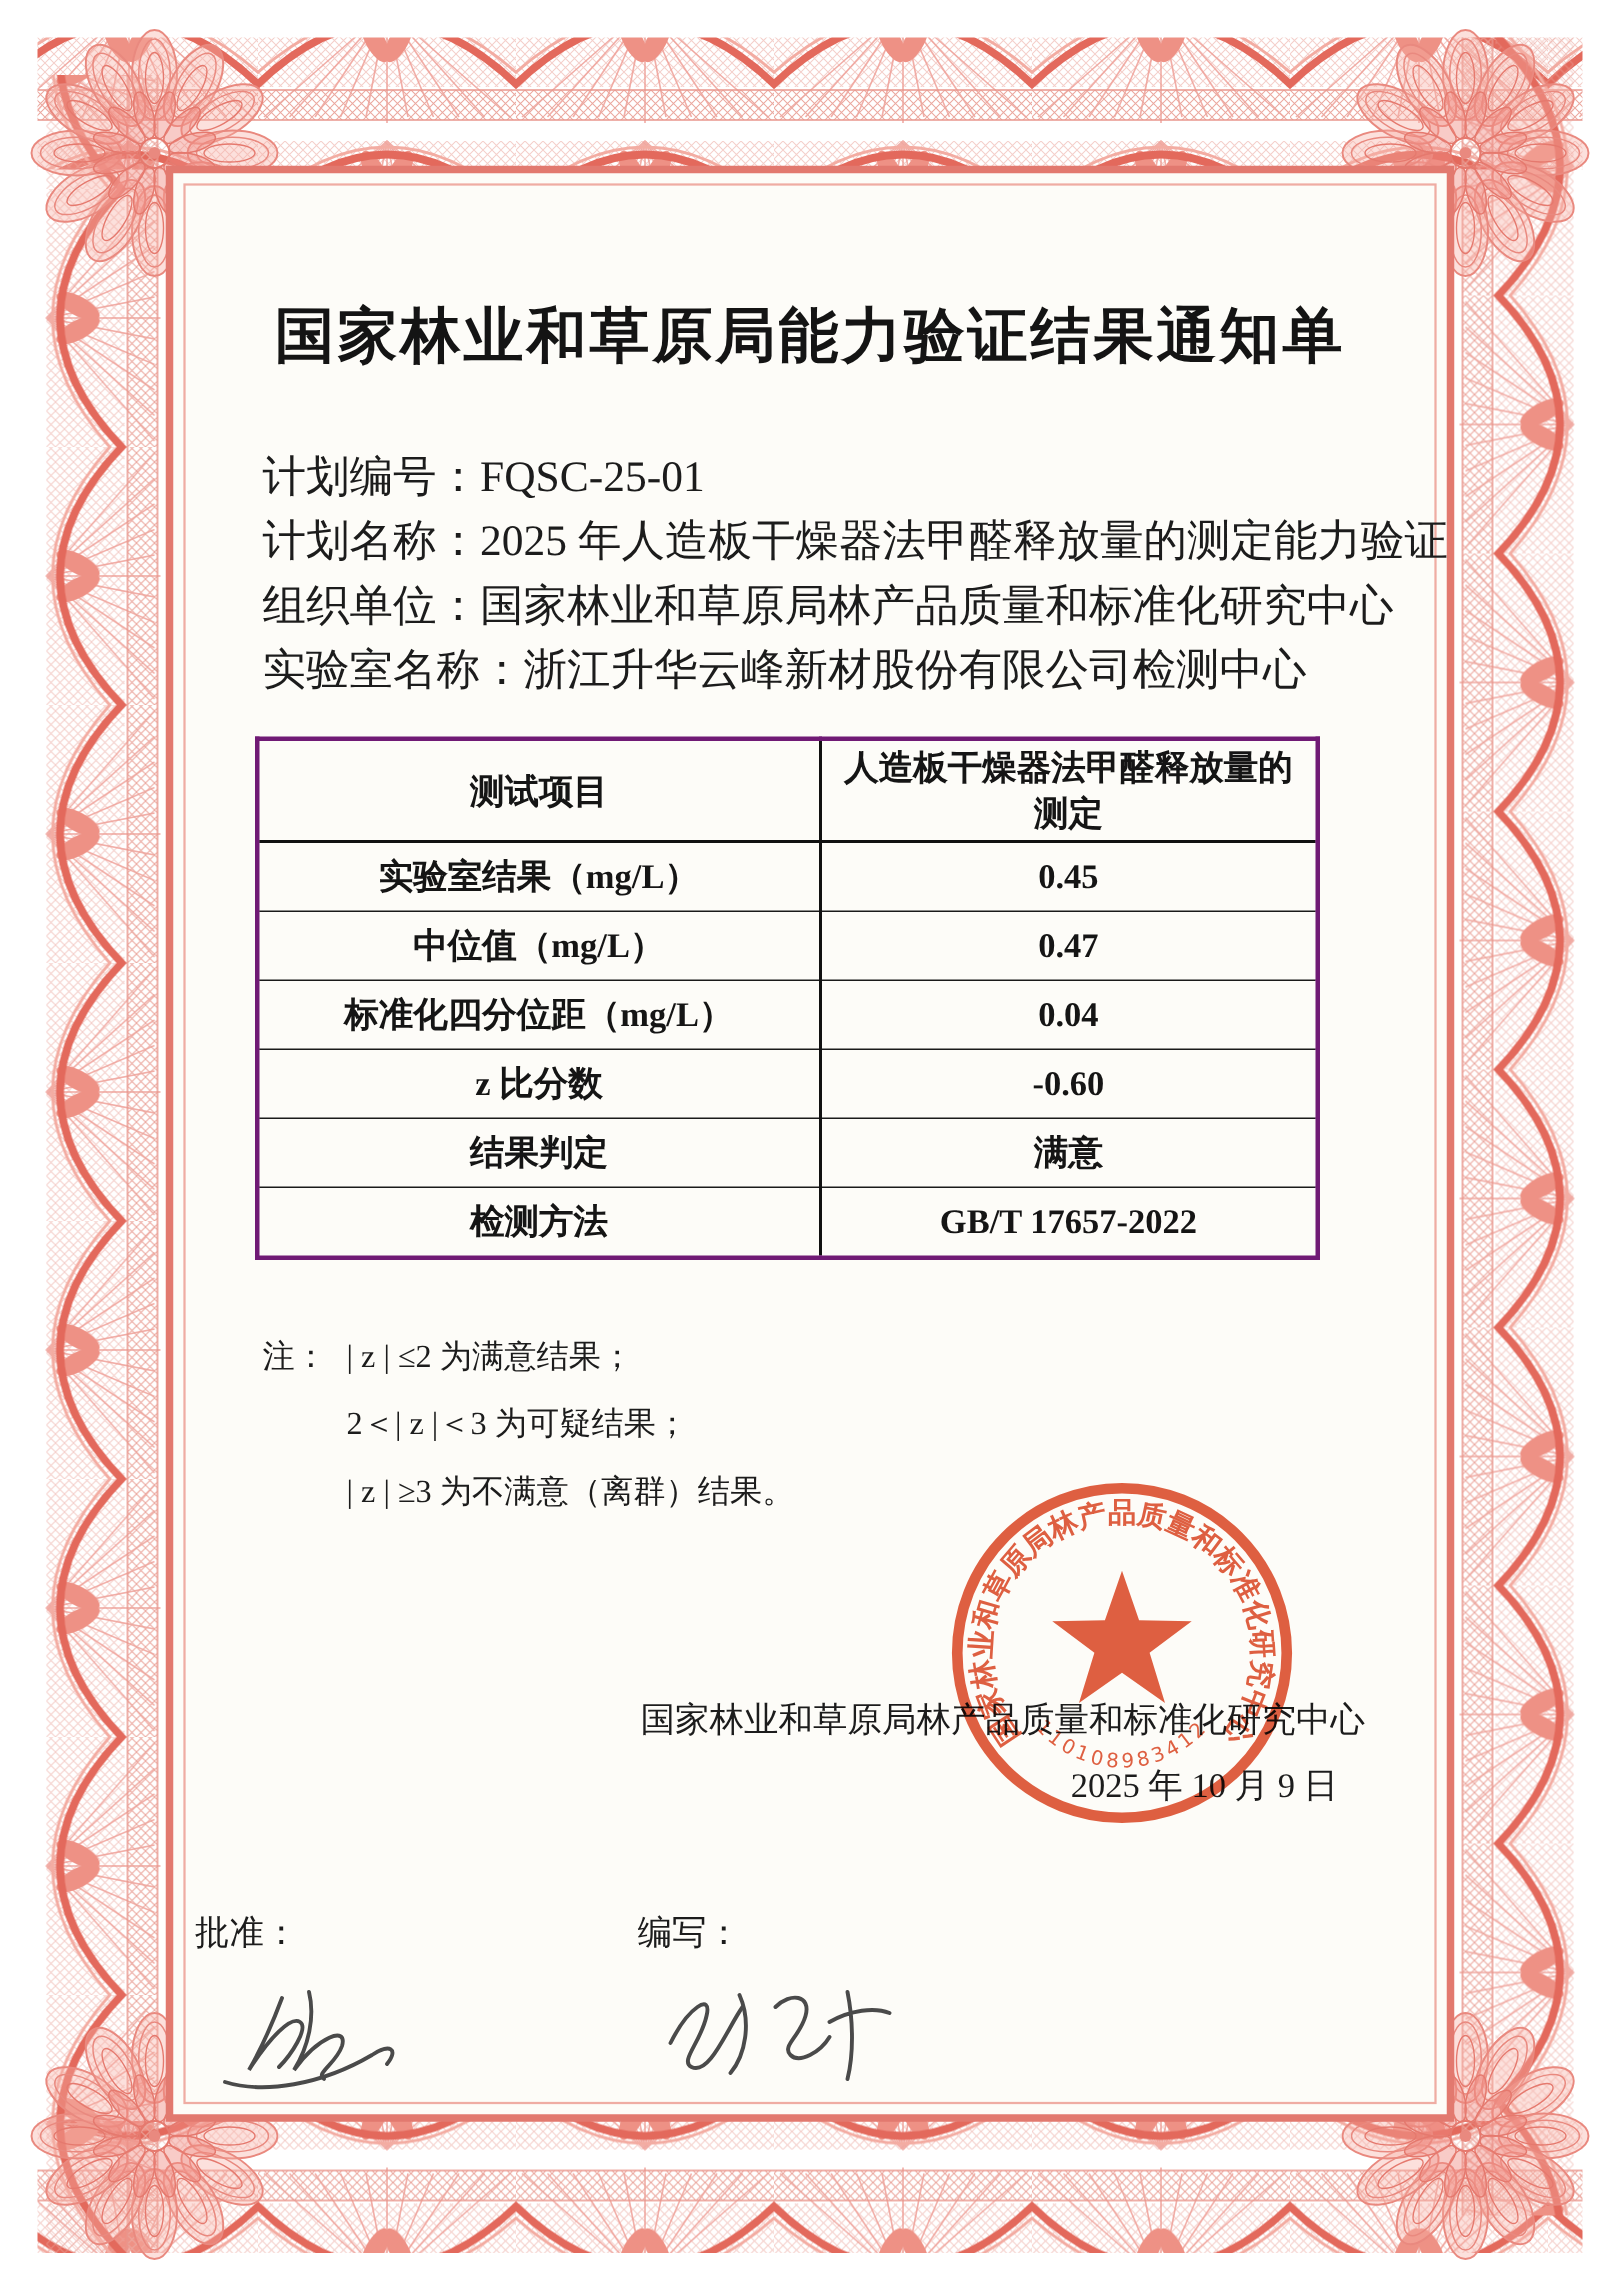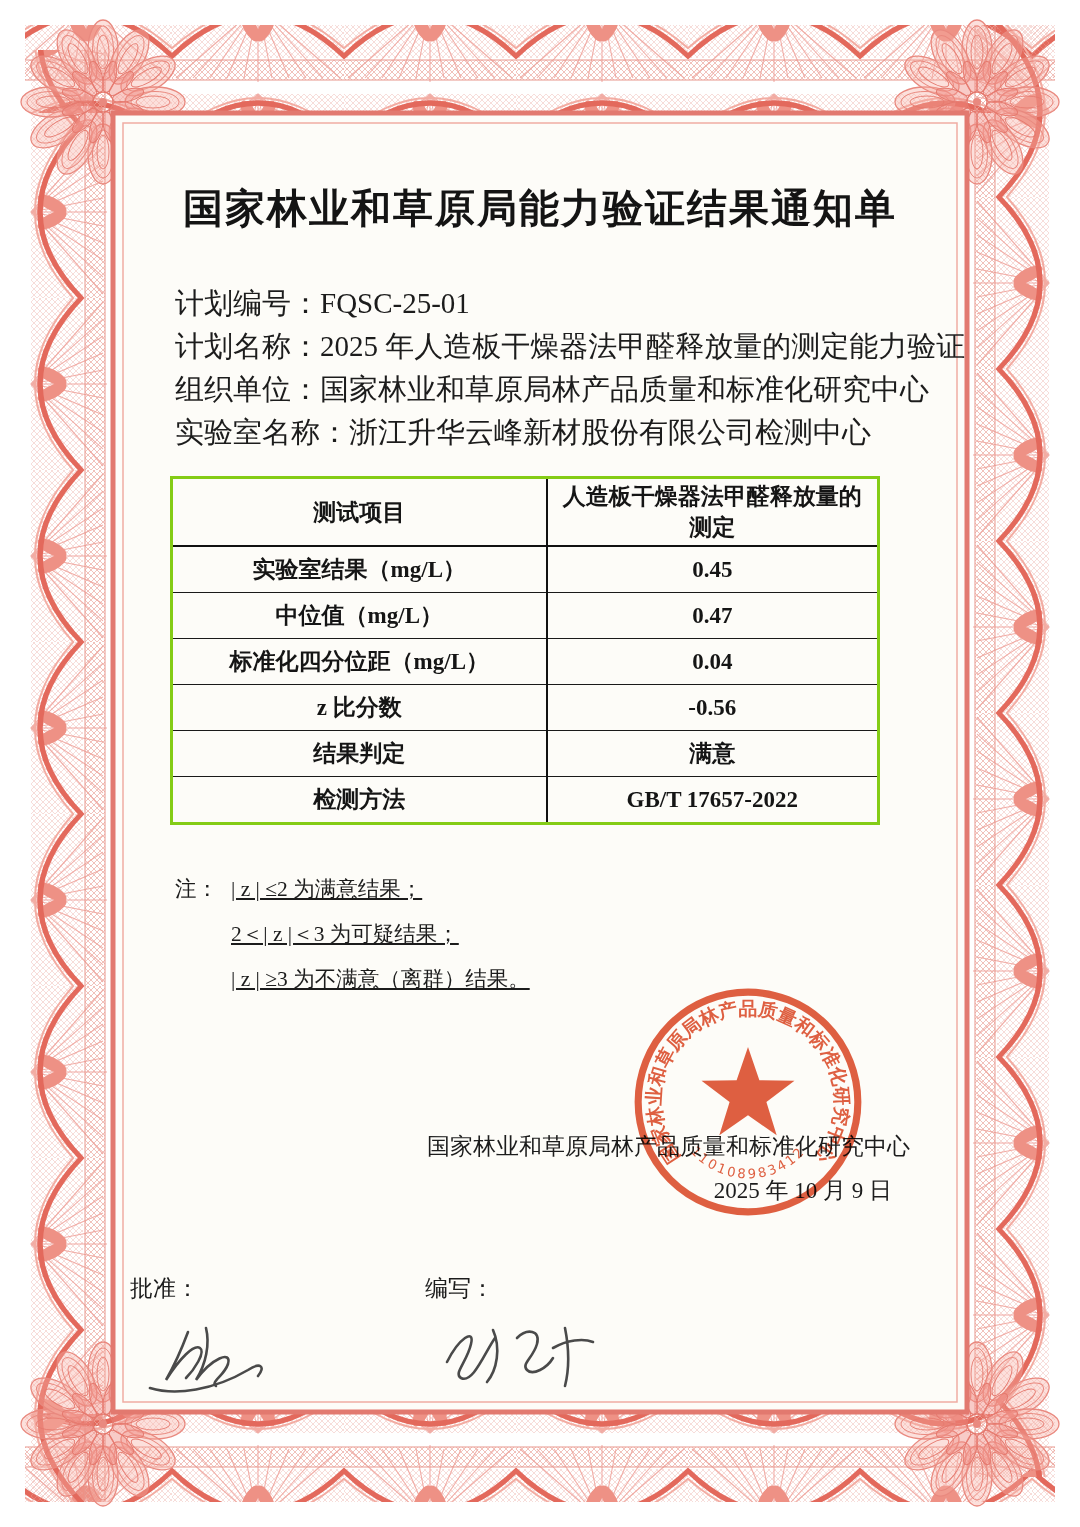--- a/index.html
+++ b/index.html
@@ -1,35 +1,35 @@
 <!DOCTYPE html>
 <html><head>
 <meta charset="utf-8">
 <style>
   html,body{margin:0;padding:0;background:#ffffff;}
   body{width:1080px;height:1527px;position:relative;overflow:hidden;
        font-family:"Liberation Serif","DejaVu Serif",serif;color:#1c1c1c;}
   .border-svg{position:absolute;left:0;top:0;z-index:0;}
   .content{position:absolute;left:130px;top:125px;width:820px;height:1290px;z-index:2;}
-  .doc-title{margin-top:56px;text-align:center;font-size:40px;font-weight:bold;
+  .doc-title{margin-top:71px;text-align:center;font-size:40px;font-weight:bold;
              letter-spacing:2px;color:#141414;}
   .info-block{margin-top:46px;padding-left:45px;font-size:29px;}
   .info-line{line-height:43px;white-space:nowrap;}
   .result-table{border-collapse:collapse;margin:22px 0 0 40px;width:710px;
                 font-size:23px;font-weight:bold;table-layout:fixed;color:#151515;}
   .result-table td,.result-table th{border:1.6px solid #1a1a1a;text-align:center;
                 vertical-align:middle;padding:0 6px;}
-  .result-table{border:3px solid #84cc16;}
+  .result-table{border:3px solid #701a75;}
   .result-table .hdr td{height:66px;border-bottom:2.6px solid #111;}
   .result-table .row td{height:45px;}
   .result-table td:first-child{width:51%;border-right:2.4px solid #111;}
   .notes{margin-top:42px;padding-left:45px;font-size:21.5px;display:grid;
          grid-template-columns:56px 1fr;}
   .notes .note-label{line-height:45px;}
-  .note-lines div{line-height:45px;text-decoration:underline;}
+  .note-lines div{line-height:45px;}
   .org-line{position:absolute;right:40px;top:1006px;font-size:23px;white-space:nowrap;}
   .date-line{position:absolute;right:58px;top:1050px;font-size:23px;white-space:nowrap;}
   .sign-row{position:absolute;left:0;top:1135px;width:100%;display:flex;align-items:flex-start;}
   .sign-group{display:flex;align-items:flex-start;flex-direction:column;}
   .sign-label{font-size:23px;line-height:58px;white-space:nowrap;}
   .sig-svg{margin-left:6px;}
   .stamp-wrap{position:absolute;left:628px;top:982px;width:240px;height:240px;z-index:3;
               mix-blend-mode:multiply;opacity:.9;}
 </style>
 </head>
@@ -156,21 +156,21 @@
       <tr class="row">
         <td>中位值（mg/L）</td>
         <td>0.47</td>
       </tr>
       <tr class="row">
         <td>标准化四分位距（mg/L）</td>
         <td>0.04</td>
       </tr>
       <tr class="row">
         <td>z 比分数</td>
-        <td>-0.56</td>
+        <td>-0.60</td>
       </tr>
       <tr class="row">
         <td>结果判定</td>
         <td>满意</td>
       </tr>
       <tr class="row">
         <td>检测方法</td>
         <td>GB/T 17657-2022</td>
       </tr>
     </tbody>

